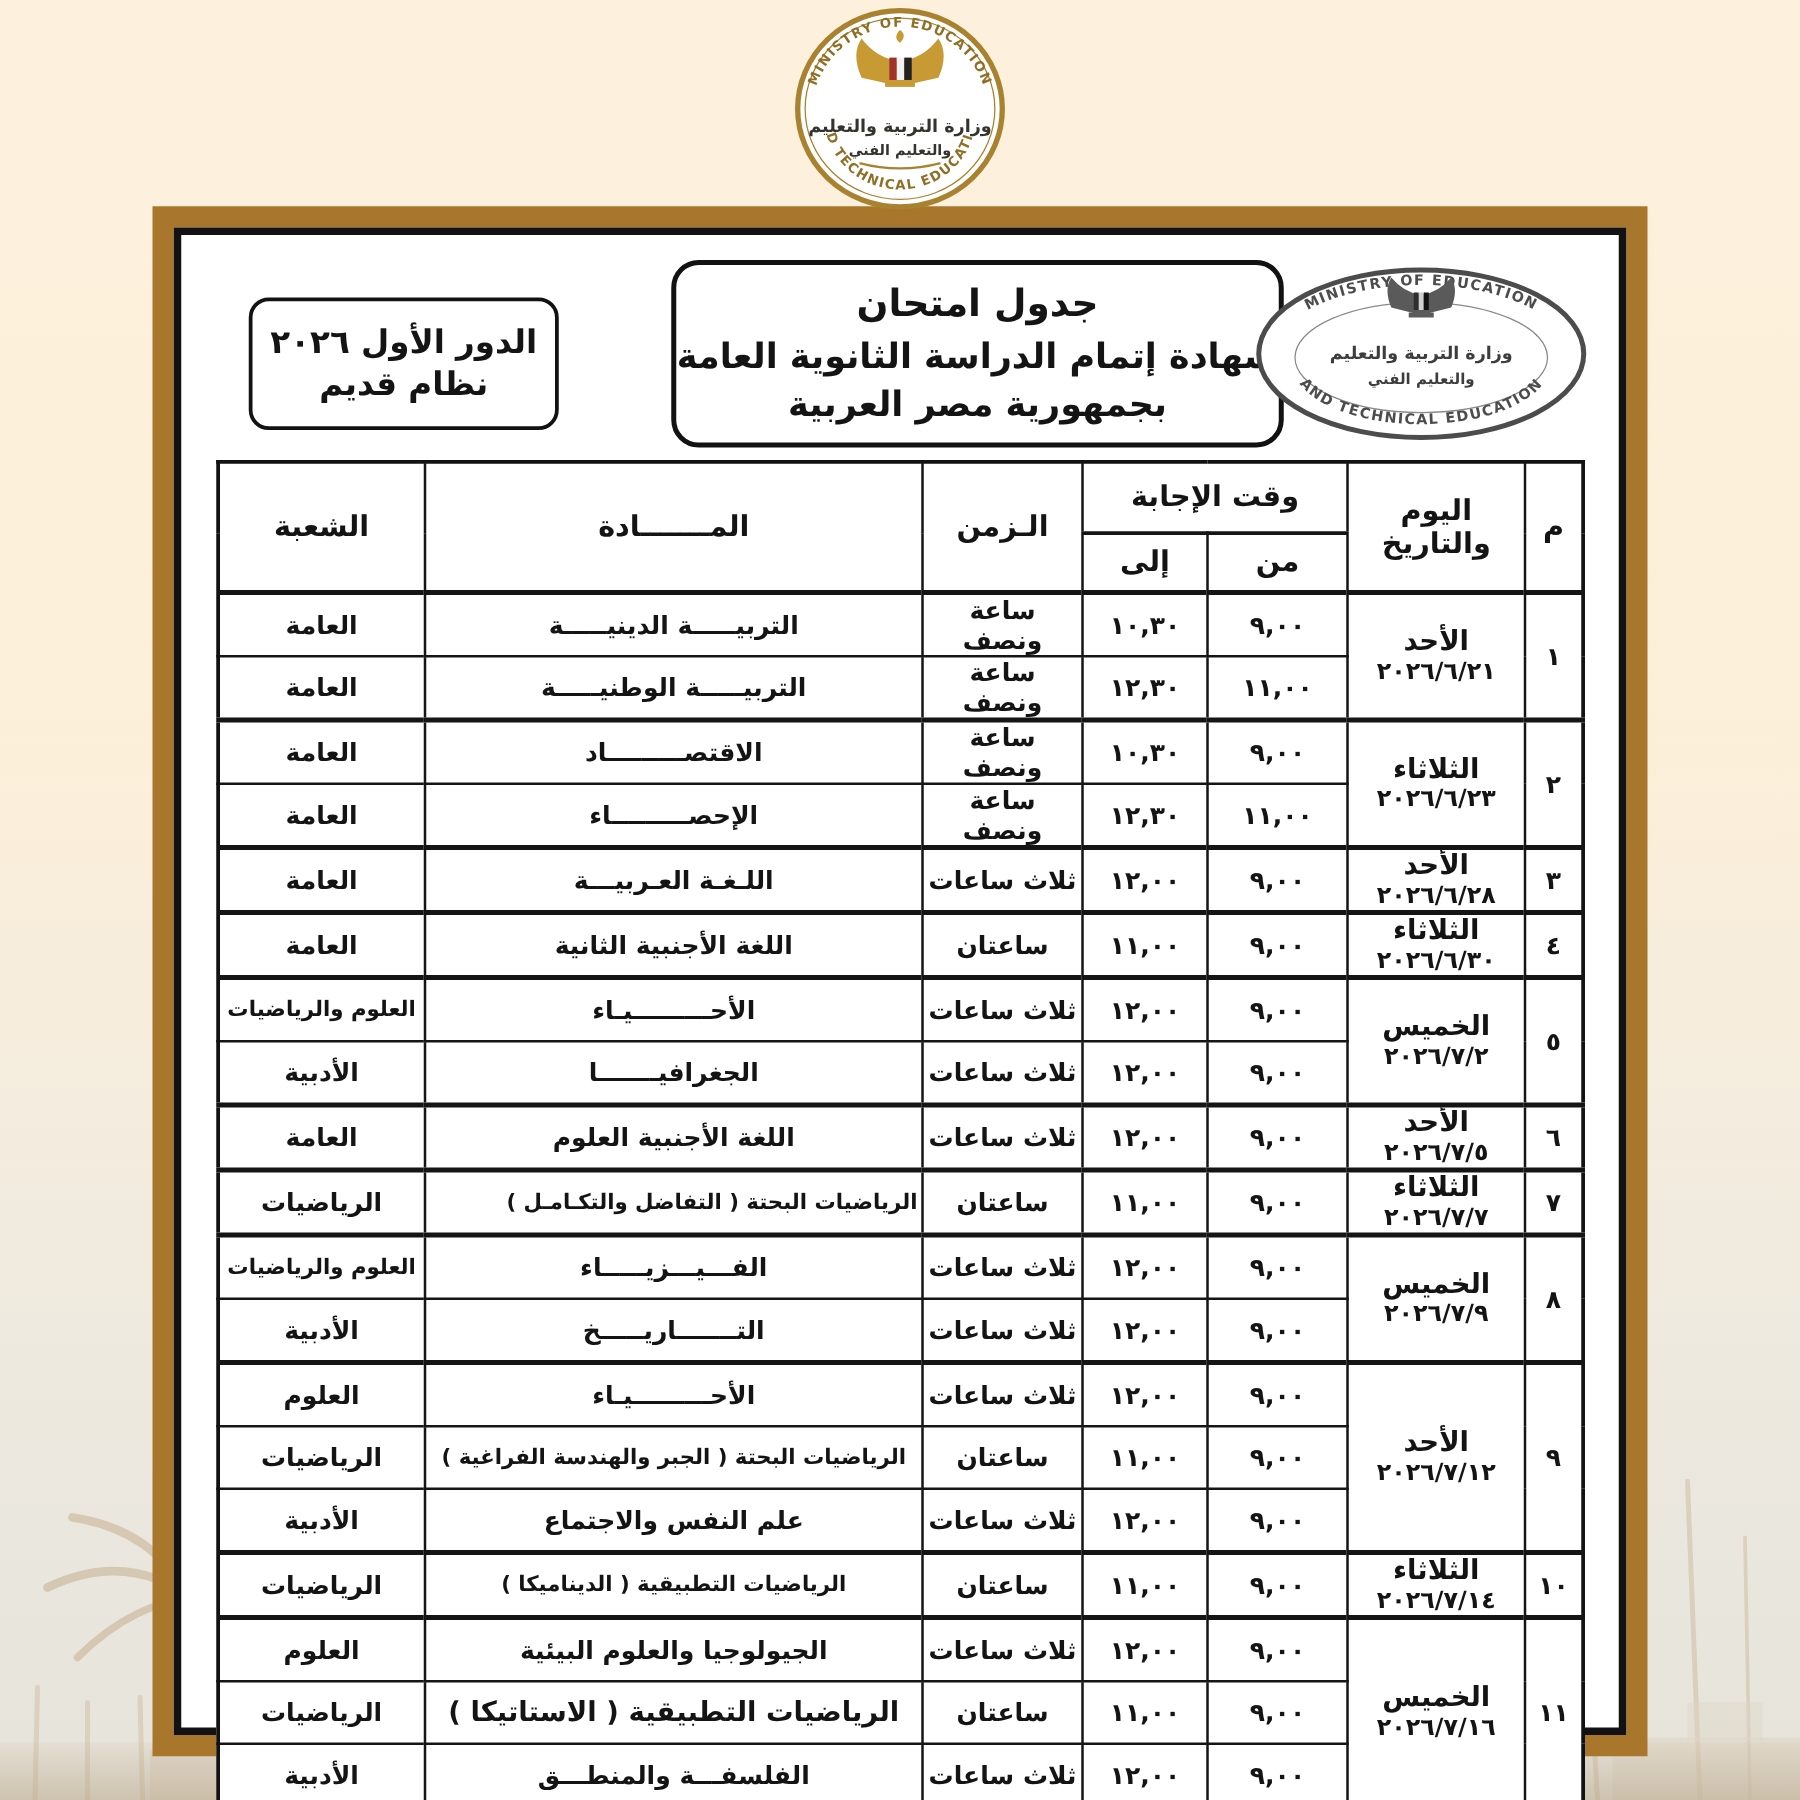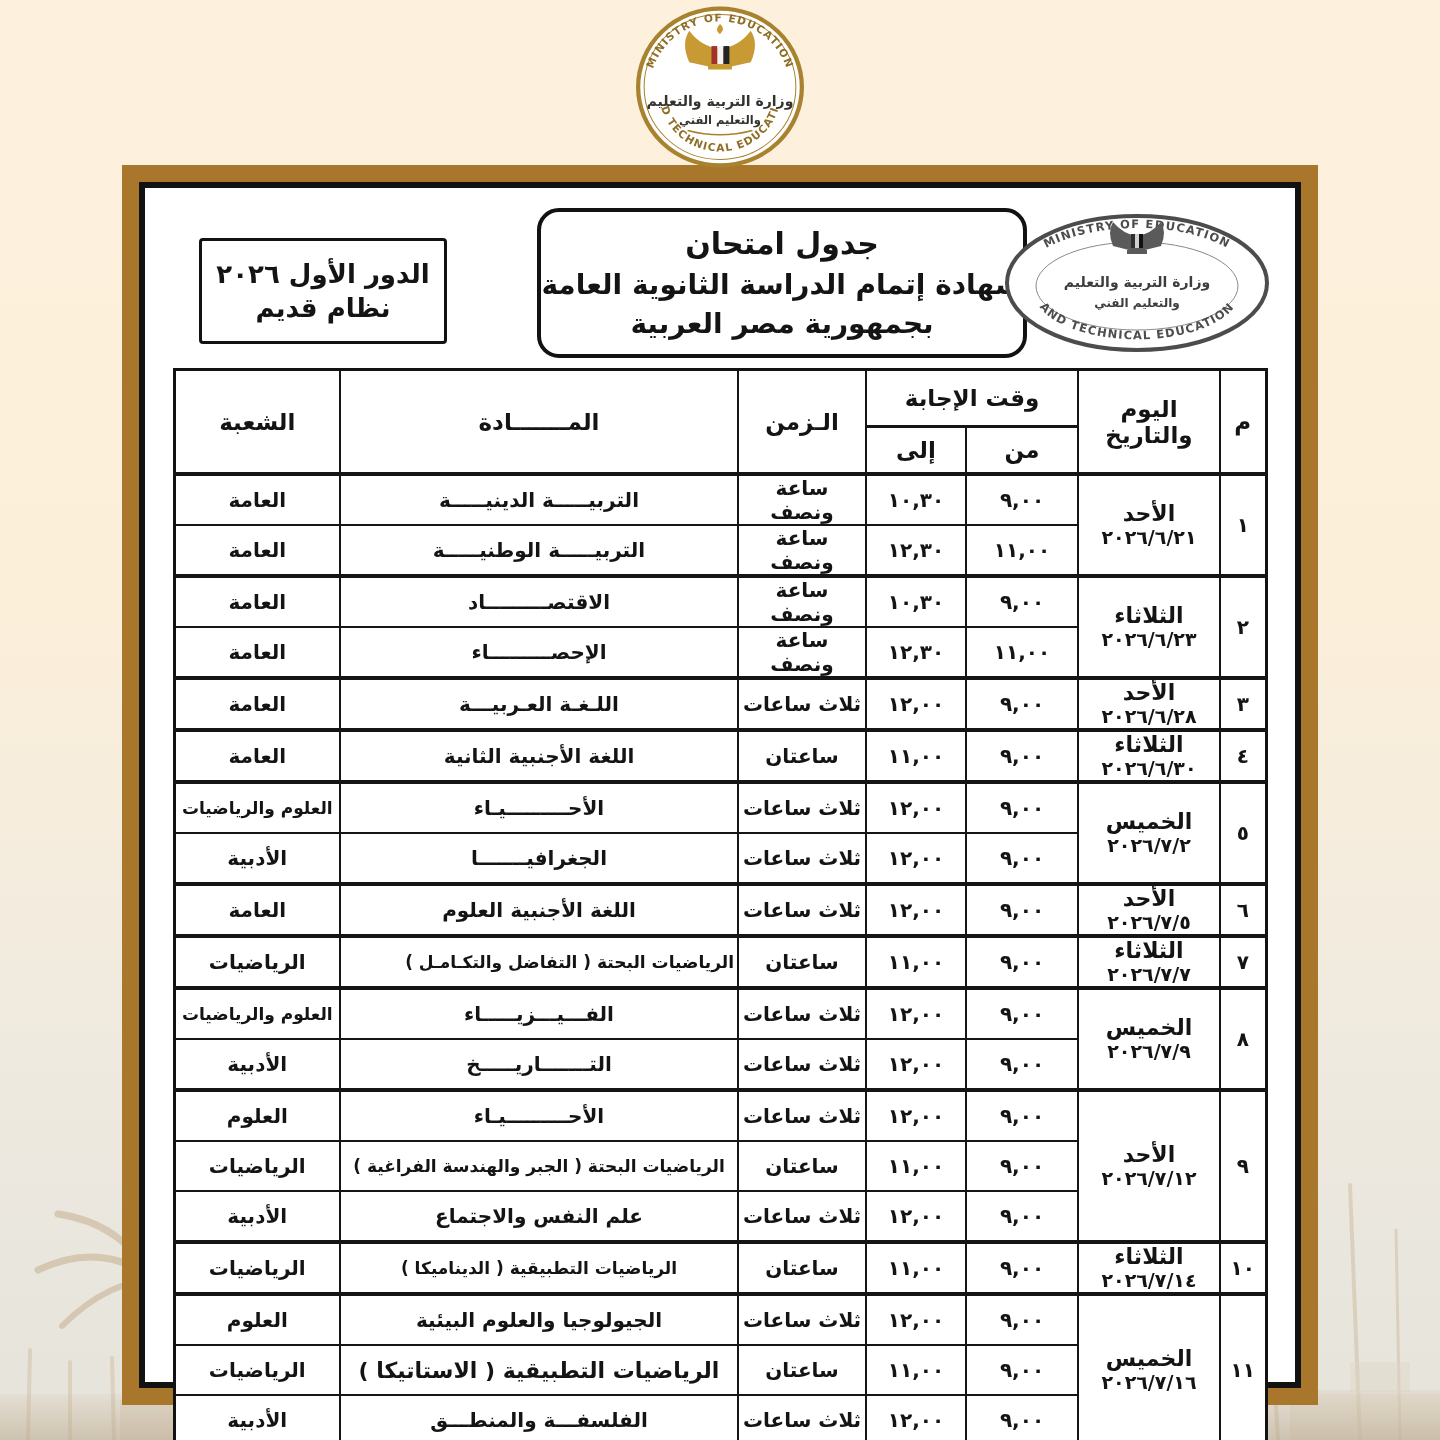--- a/index.html
+++ b/index.html
@@ -20,21 +20,21 @@
   .top-seal{position:absolute;left:630px;top:6px;width:180px;height:162px;z-index:3;}
 
   
   .frame{position:absolute;left:122px;top:165px;width:1196px;height:1240px;background:#a9772c;z-index:2;box-sizing:border-box;}
   .page{position:absolute;left:17px;top:17px;right:17px;bottom:17px;background:#ffffff;border:6px solid #121212;box-sizing:border-box;}
   .page-inner{position:absolute;left:0;top:0;right:0;bottom:0;padding:8px 14px;box-sizing:border-box;}
 
   
   .doc-header{position:relative;height:168px;}
   .session-box{position:absolute;left:40px;top:42px;width:242px;height:100px;
-    border:3.5px solid #121212;border-radius:4px;display:flex;flex-direction:column;
+    border:3.5px solid #121212;border-radius:16px;display:flex;flex-direction:column;
     align-items:center;justify-content:center;gap:2px;background:#fff;}
   .session-line{font-size:26px;font-weight:bold;color:#141414;line-height:1.25;}
   .title-box{position:absolute;left:330px;top:12px;width:482px;height:142px;
     border:4px solid #121212;border-radius:22px;display:flex;flex-direction:column;
     align-items:center;justify-content:center;background:#fff;margin-left:48px;}
   .title-line1{font-size:30px;font-weight:bold;color:#141414;line-height:1.4;}
   .title-line2,.title-line3{font-size:28px;font-weight:bold;color:#141414;line-height:1.4;}
   .doc-seal{position:absolute;left:842px;top:16px;width:272px;height:142px;}
 
   

